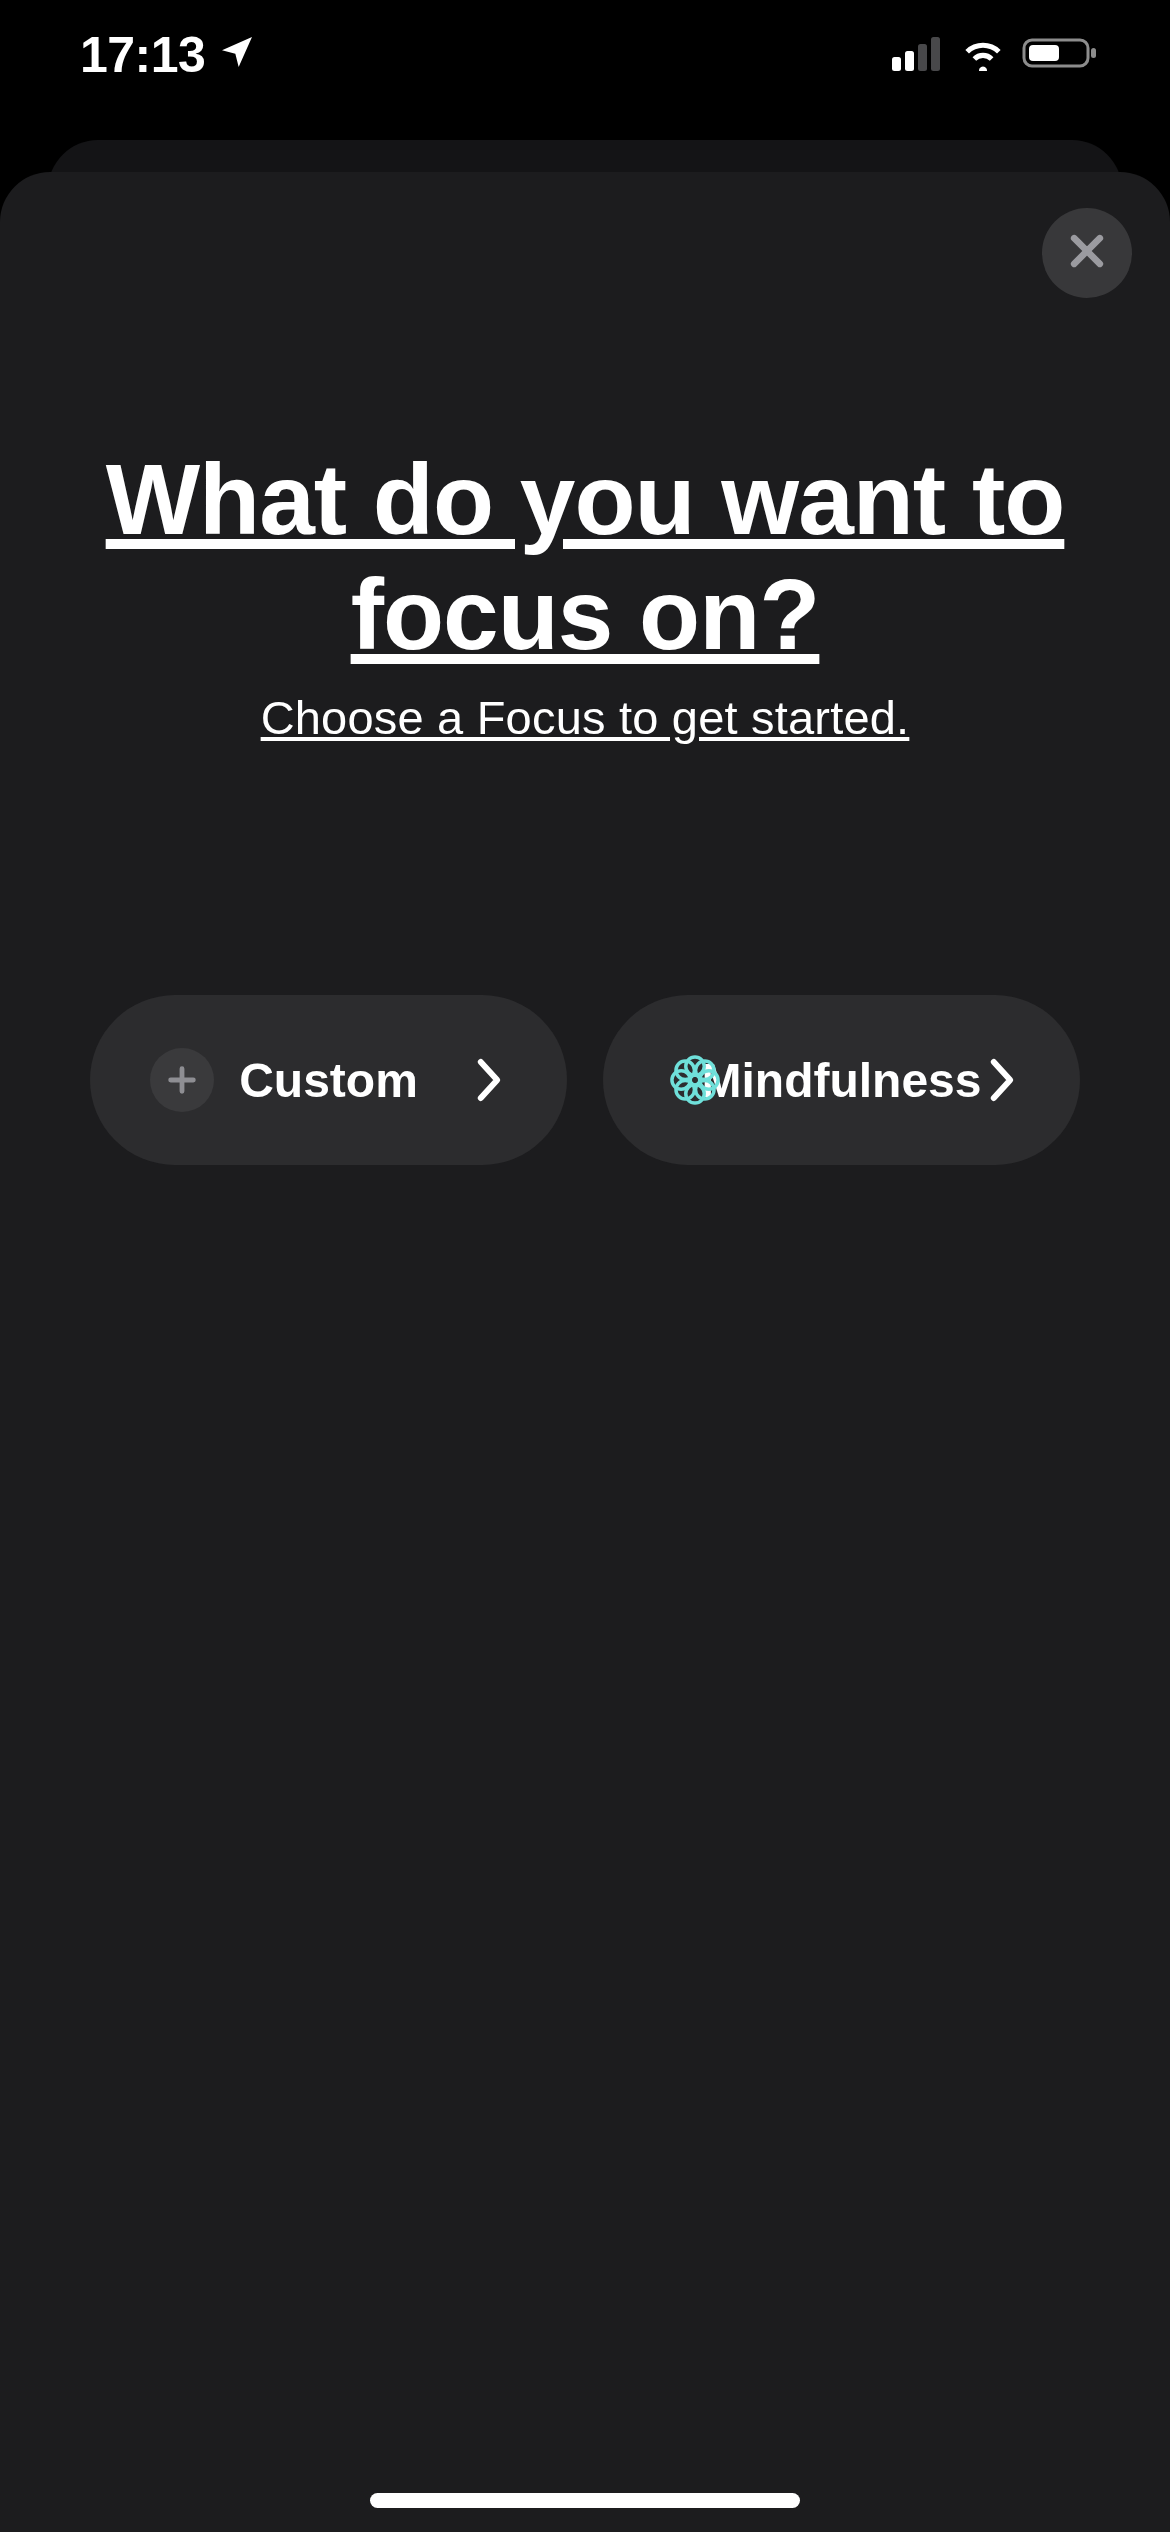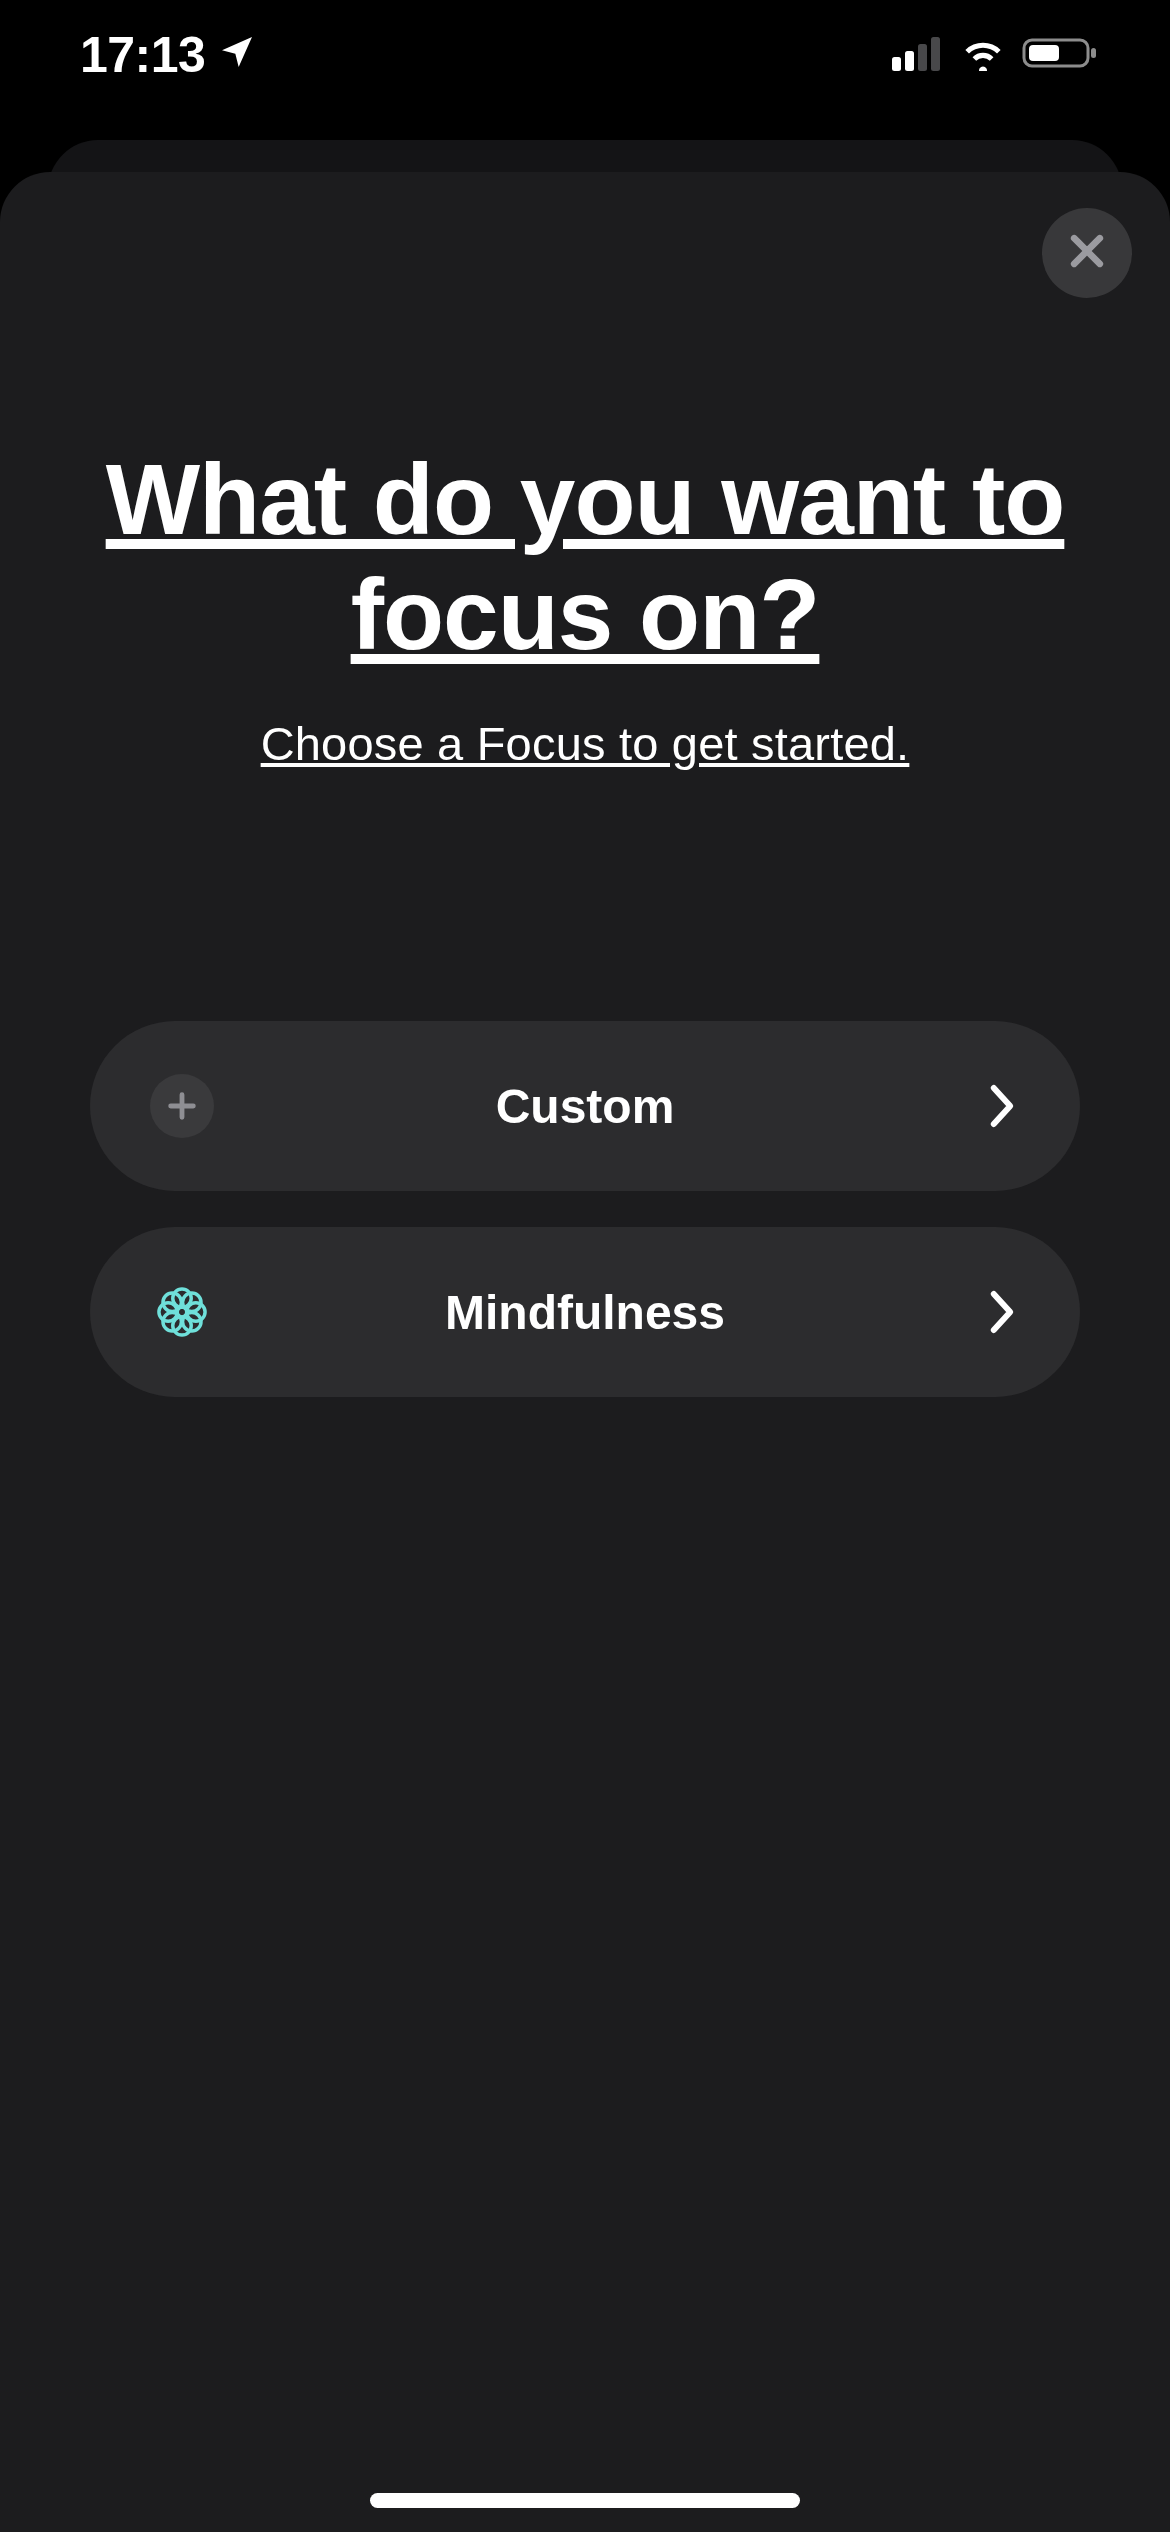--- a/index.html
+++ b/index.html
@@ -92,32 +92,32 @@
 
   .title {
     font-size: 100px;
     font-weight: 700;
     line-height: 1.15;
     letter-spacing: -1px;
     color: #ffffff;
   }
 
   .subtitle {
-    margin-top: 44px;
+    margin-top: 18px;
     font-size: 47px;
     font-weight: 400;
     color: #ffffff;
     letter-spacing: 0.2px;
   }
 
   .options {
     margin-top: 250px;
     padding: 0 90px;
     display: flex;
-    flex-direction: column;
+    flex-direction: row;
     gap: 36px;
     align-items: center;
   }
 
   .option-btn {
     position: relative;
     width: 100%;
     height: 170px;
     background: #2c2c2e;
     border-radius: 85px;

